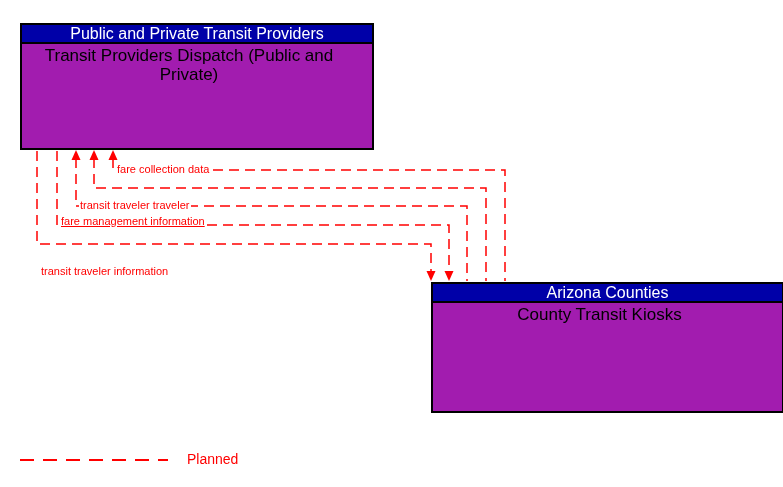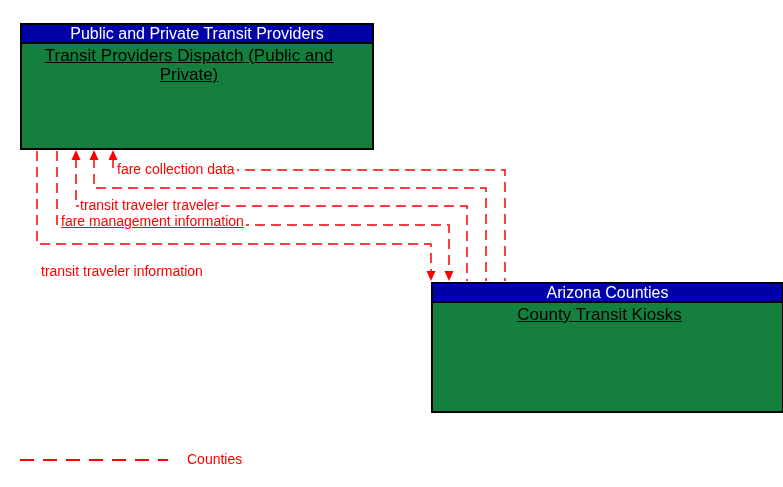--- a/index.html
+++ b/index.html
@@ -31,21 +31,21 @@
     stroke-width: 2;
   }
   .arrowhead {
     fill: #ff0000;
     stroke: none;
   }
   .entity-box {
     position: absolute;
     box-sizing: border-box;
     border: 2px solid #000000;
-    background: #15803d;
+    background: #a21caf;
   }
   .entity-box.top-box    { left: 20px;  top: 23px;  width: 354px; height: 127px; }
   .entity-box.bottom-box { left: 431px; top: 282px; width: 353px; height: 131px; }
   .entity-header {
     box-sizing: border-box;
     height: 19px;
     background: #0000a8;
     border-bottom: 2px solid #000000;
     color: #ffffff;
     font-size: 16px;
@@ -53,27 +53,26 @@
     text-align: center;
     white-space: nowrap;
     overflow: hidden;
   }
   .entity-body {
     color: #000000;
     font-size: 17px;
     line-height: 19px;
     text-align: center;
     padding: 2px 18px 0 2px;
-    text-decoration: underline;
   }
   .flow-label {
     position: absolute;
     color: #ff0000;
     background: #ffffff;
-    font-size: 14px;
+    font-size: 11px;
     line-height: 15px;
     white-space: nowrap;
     padding: 0 2px 0 1px;
   }
   .flow-label.r1 { left: 116px; top: 162px; }
   .flow-label.r2 { left: 99px;  top: 180px; }
   .flow-label.r3 { left: 79px;  top: 198px; }
   .flow-label.r4 { left: 60px;  top: 214px; text-decoration: underline; }
   .flow-label.r5 { left: 40px;  top: 236px; margin-top: 28px; }
   .legend-label {
@@ -129,15 +128,15 @@
   <div class="entity-box bottom-box">
     <div class="entity-header">Arizona Counties</div>
     <div class="entity-body">County Transit Kiosks</div>
   </div>
 
   <span class="flow-label r1">fare collection data</span>
   <span class="flow-label r3">transit traveler traveler</span>
   <span class="flow-label r4">fare management information</span>
   <span class="flow-label r5">transit traveler information</span>
 
-  <span class="legend-label">Counties</span>
+  <span class="legend-label">Planned</span>
 
 </div>
 
 </body></html>

